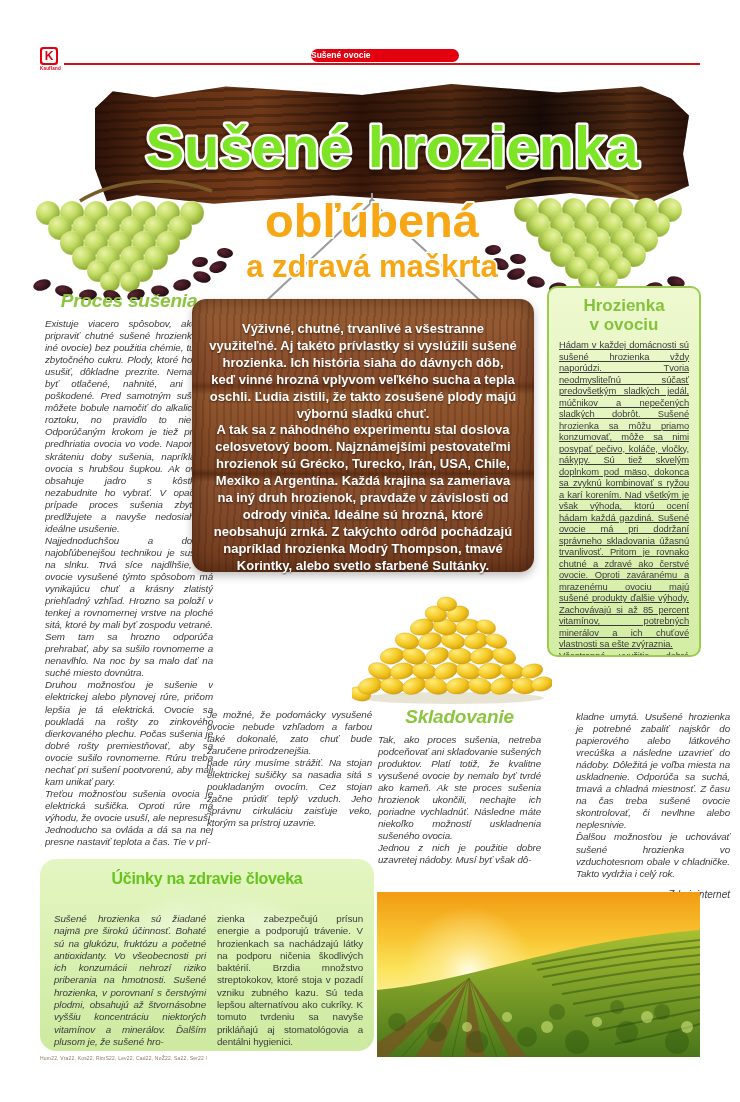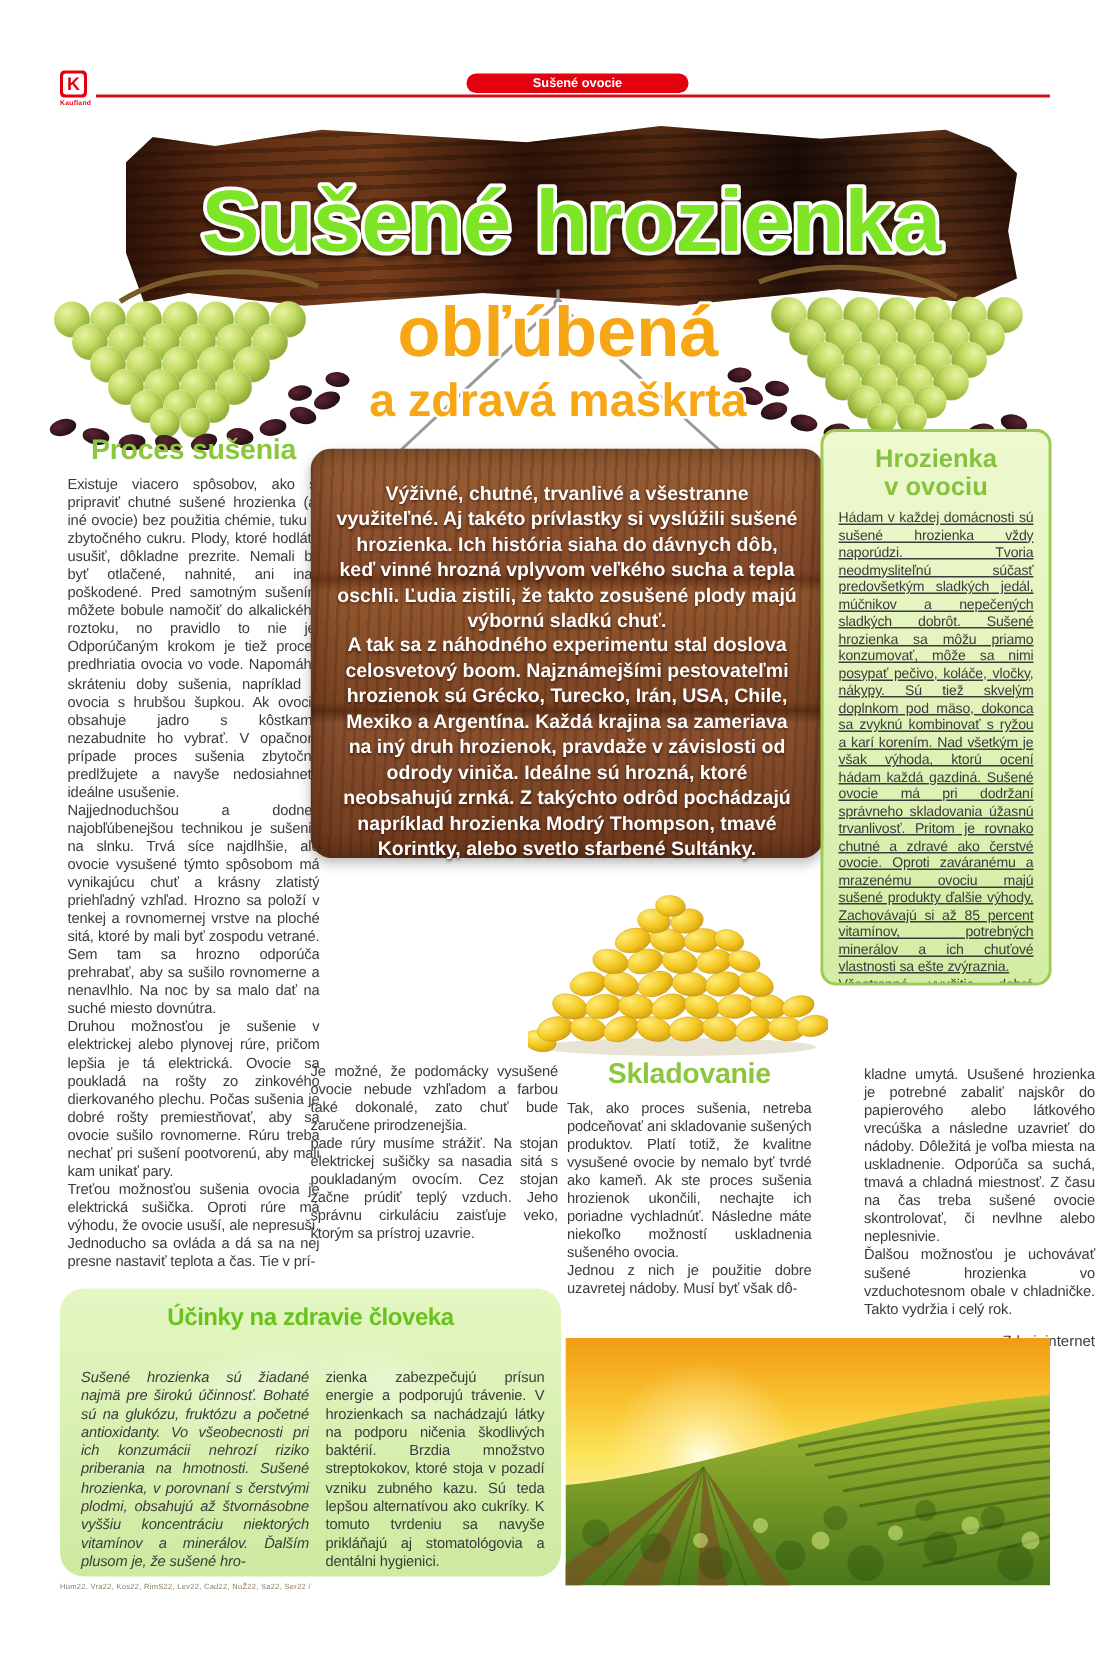--- a/index.html
+++ b/index.html
@@ -8,48 +8,48 @@
     font-family:"Liberation Sans",sans-serif;overflow:hidden;
   }
   
   .logo{position:absolute;left:40px;top:47px;width:20px;height:28px;}
   .logo-k{position:relative;width:18px;height:18px;background:#e3000f;border-radius:3px;}
   .logo-k-inner{position:absolute;left:2px;top:2px;right:2px;bottom:2px;background:#fff;border-radius:2px;
     display:flex;align-items:center;justify-content:center;font-weight:bold;font-size:12px;color:#e3000f;}
   .logo-brand{margin-top:1px;font-size:4.5px;font-weight:bold;color:#e3000f;letter-spacing:.2px;text-align:center;width:18px;}
   .top-rule{position:absolute;left:64px;top:63px;width:636px;height:2px;background:#d21118;}
   .category-pill{position:absolute;left:311px;top:49px;width:148px;height:13px;border-radius:7px;background:#e3000f;
-    color:#fff;font-size:8.5px;font-weight:bold;text-align:center;line-height:13px;}
+    color:#fff;font-size:8.5px;font-weight:bold;text-align:left;line-height:13px;}
   
   .plank{
-    position:absolute;left:84px;top:84px;width:594px;height:121px;
+    position:absolute;left:95px;top:84px;width:594px;height:121px;
     background:
       radial-gradient(ellipse at 72% 28%, rgba(0,0,0,.38), transparent 58%),
       repeating-linear-gradient(178deg, rgba(18,7,3,.28) 0 3px, transparent 3px 9px),
       linear-gradient(90deg,#2e1208 0%,#5c2c12 12%,#7b3f1c 28%,#3a180a 45%,#6b3516 60%,#24100a 75%,#6e3a1a 90%,#31150b 100%);
     clip-path:polygon(0% 20%,3% 6%,10% 11%,22% 2%,45% 9%,60% 0%,78% 7%,92% 2%,97% 12%,100% 26%,99% 58%,100% 84%,94% 97%,80% 90%,62% 99%,40% 92%,20% 99%,7% 92%,2% 97%,0% 70%);
   }
   .plank svg{width:100%;height:100%;}
   
   .subtitle-svg{position:absolute;pointer-events:none;}
   
   .strings{position:absolute;left:0;top:0;width:740px;height:340px;pointer-events:none;}
   
   .sign{
-    position:absolute;left:207px;top:299px;width:342px;height:273px;border-radius:14px;box-sizing:border-box;
+    position:absolute;left:192px;top:299px;width:342px;height:273px;border-radius:14px;box-sizing:border-box;
     padding:22px 17px 0 17px;
     background:
       repeating-linear-gradient(92deg, rgba(60,25,8,.20) 0 2px, transparent 2px 7px),
       linear-gradient(180deg,#9a6136 0%,#84492a 30%,#6e3a1d 32%,#93582f 35%,#7b4424 62%,#5f3015 64%,#8a5130 67%,#6f3a1d 100%);
     box-shadow:inset 0 0 20px rgba(40,15,5,.55), 0 4px 8px rgba(0,0,0,.25);
   }
   .sign p{margin:0;color:#ffffff;font-weight:bold;font-size:13px;line-height:16.9px;text-align:center;
     text-shadow:0 1px 2px rgba(40,10,0,.7);}
   
-  .col{position:absolute;color:#3b3b3b;}
+  .col{position:absolute;color:#3b3b3b;font-style:italic;}
   .col p{margin:0;font-size:9.8px;line-height:12.05px;text-align:justify;letter-spacing:-.1px;}
   .h-green{margin:0 0 6px 0;font-size:19px;font-weight:bold;color:#8cc63f;text-align:center;letter-spacing:-.2px;}
   .col-left{left:45px;top:290px;width:168px;height:565px;overflow:hidden;}
   .col-mid1{left:207px;top:709px;width:165px;}
   .col-mid2{left:378px;top:706px;width:163px;}
   .col-right-cont{left:576px;top:711px;width:154px;}
   .source{margin-top:9px;font-size:10px;text-align:right;color:#3b3b3b;}
   
   .kitchen-box{
     position:absolute;left:547px;top:286px;width:154px;height:371px;box-sizing:border-box;

